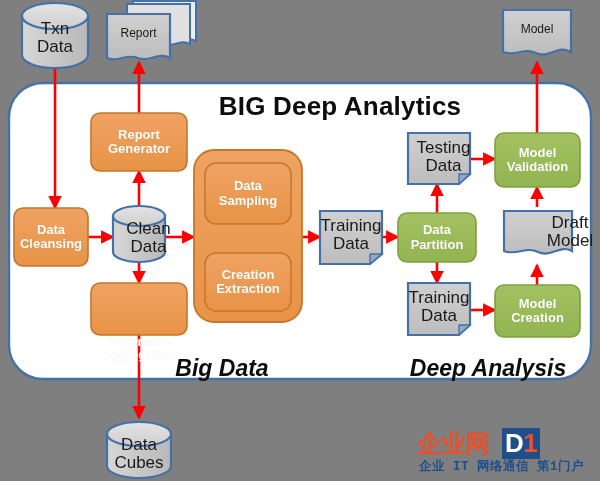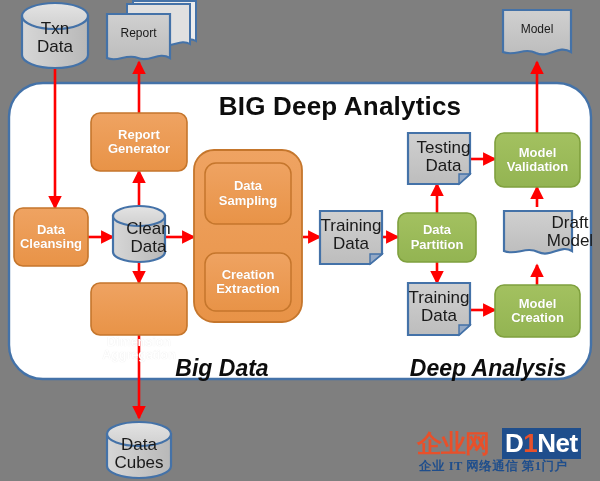--- a/index.html
+++ b/index.html
@@ -79,21 +79,21 @@
     letter-spacing:-.5px;
     font-family:"Liberation Sans", sans-serif;
     display:flex;align-items:center;
   }
   #wm-d1net .one{color:#E8502A;}
   #wm-row2{
     position:absolute;left:2px;top:30px;
     color:#1F4E8C;
     font-size:12.5px;font-weight:bold;
     letter-spacing:.5px;
-    font-family:Liberation Serif, serif;
+    font-family:Liberation Mono, monospace;
     white-space:nowrap;
   }
 </style>
 </head>
 <body>
 
 <div id="stage">
 
   <svg id="diagram" viewBox="0 0 600 481">
     <defs>
@@ -299,19 +299,18 @@
 
   <div class="section-label" id="label-deep">Deep Analysis</div>
   <div class="section-label" id="label-bigdata">Big Data</div>
 
   <div id="watermark">
     <div id="wm-row1">
       <span id="wm-cn">企业网</span>
       <span id="wm-d1net">
           <span>D</span>
           <span class="one">1</span>
-          <span>Net</span>
         </span>
     </div>
     <div id="wm-row2">企业 IT 网络通信 第1门户</div>
   </div>
 
 </div>
 
 </body></html>

